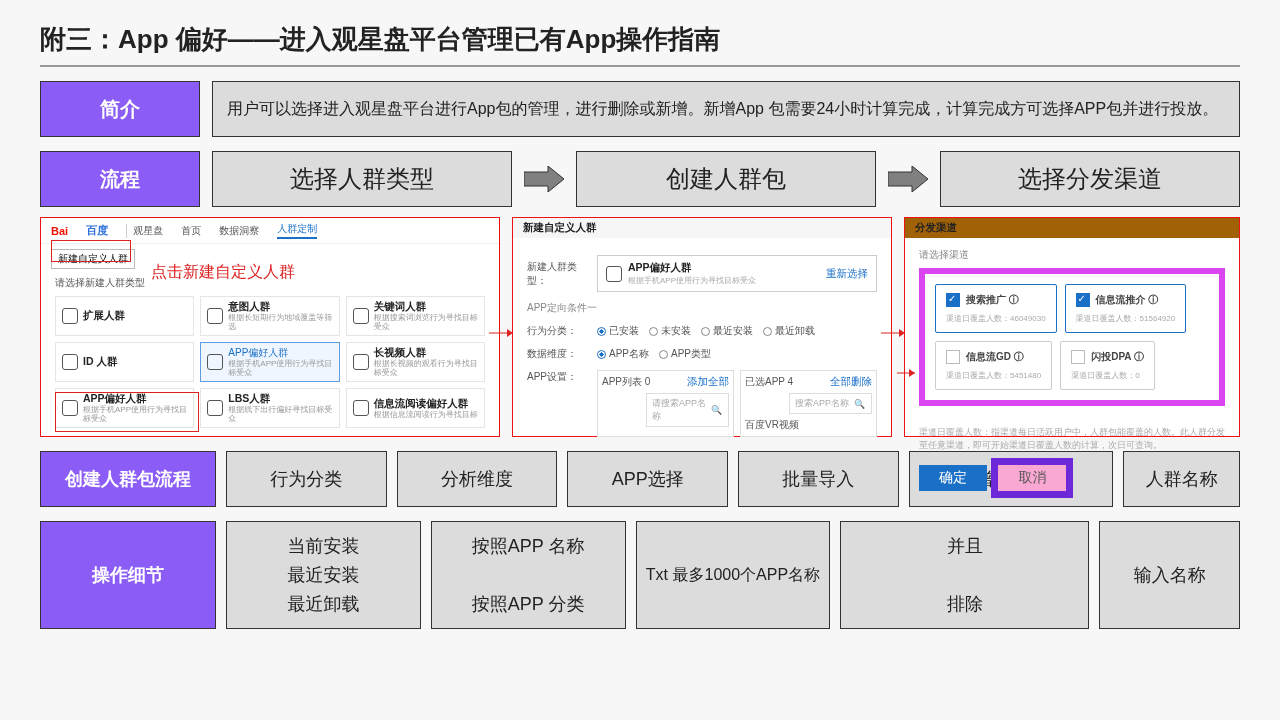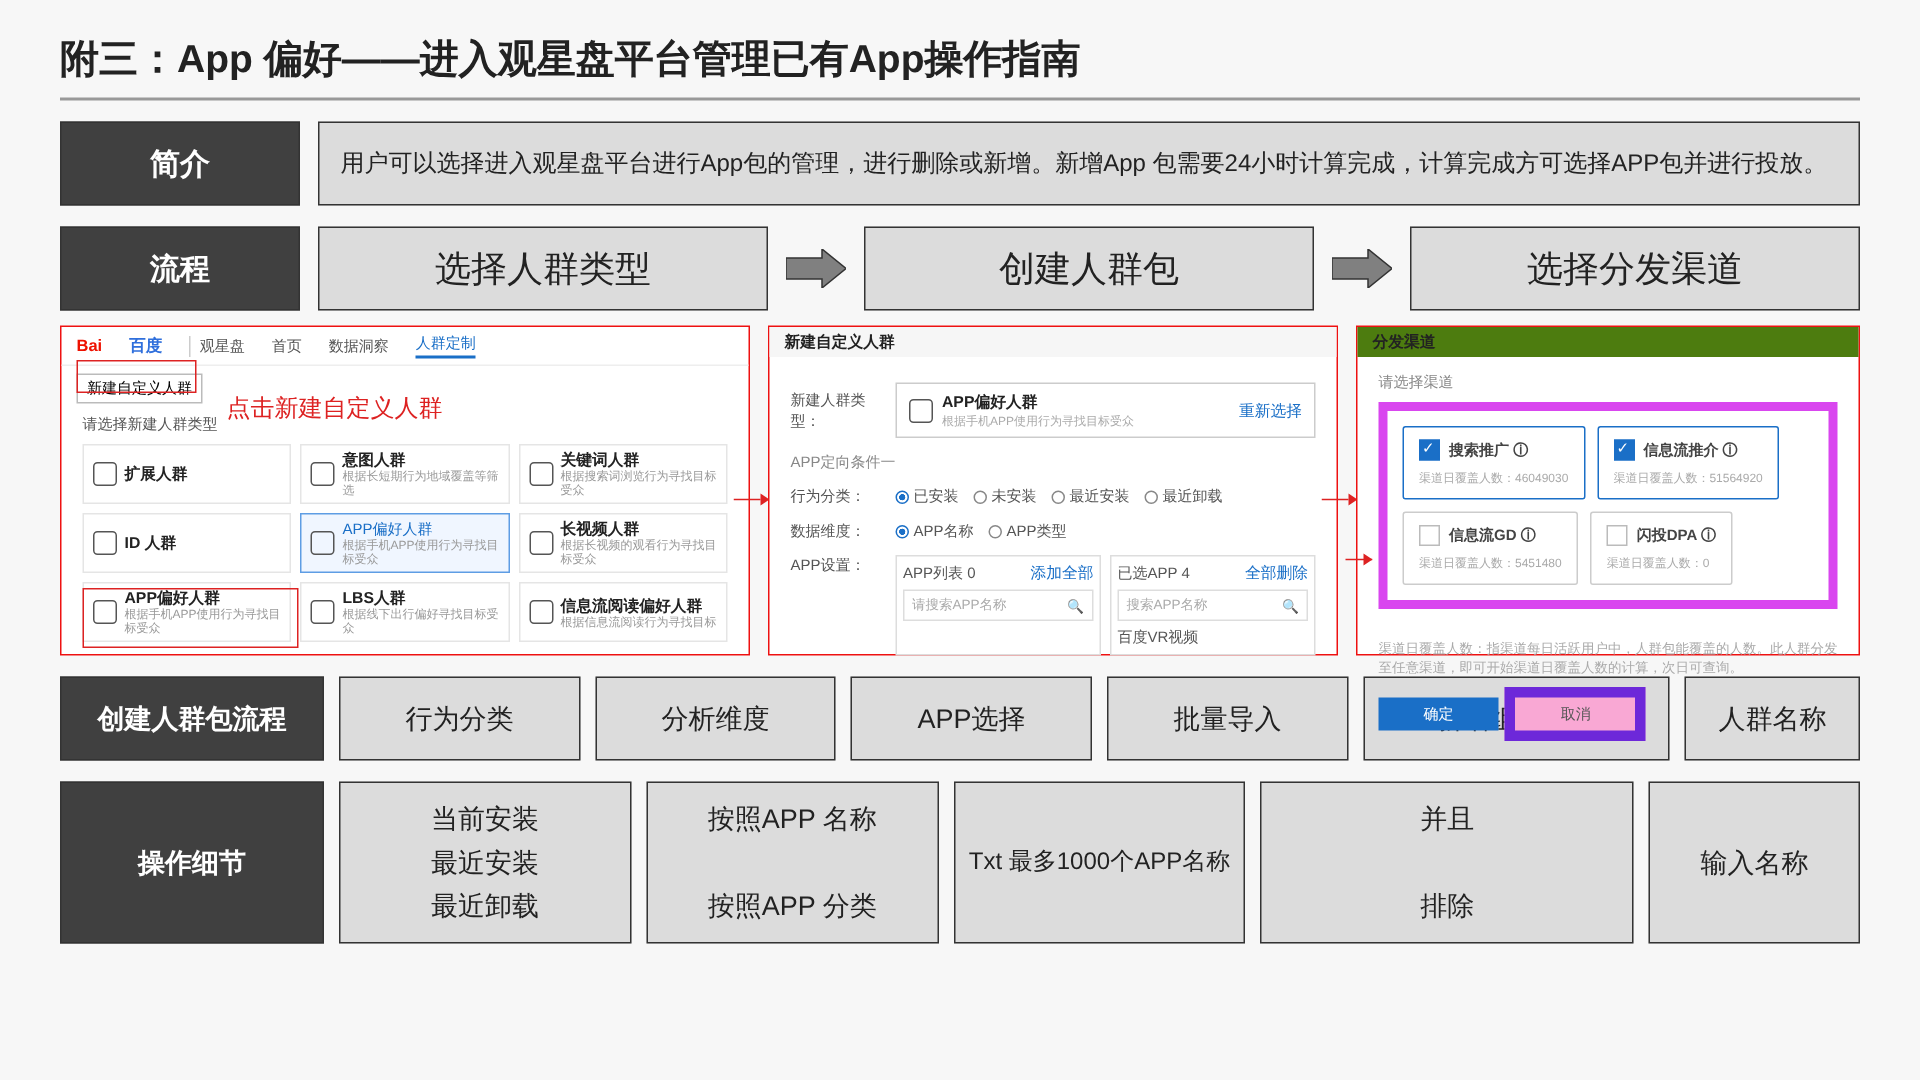--- a/index.html
+++ b/index.html
@@ -8,21 +8,21 @@
     font-family: "Microsoft YaHei", Arial, sans-serif;
     background: #f3f3f3;
     position: relative;
     overflow: hidden;
   }
   .bg-pattern { position:absolute; inset:0; background:#f7f7f7; }
   .content { position:relative; padding: 22px 40px 0 40px; }
   .title { font-size: 26px; font-weight: 700; color:#222; border-bottom:2px solid #999; padding-bottom:8px; }
   .row { display:flex; gap:12px; margin-top:14px; align-items:stretch; }
   .blue-box {
-    background:#404040; color:#fff; font-weight:600; font-size:20px;
+    background:#8b5cf6; color:#fff; font-weight:600; font-size:20px;
     display:flex; align-items:center; justify-content:center;
     border:1px solid #333; min-height:56px; flex:0 0 160px;
   }
   .gray-box {
     background:#dcdcdc; border:1px solid #333; flex:1;
     padding:10px 14px; font-size:16px; color:#222; display:flex; align-items:center;
   }
   .gray-box.center { justify-content:center; font-size:24px; }
   .arrow {
     flex:0 0 40px; display:flex; align-items:center; justify-content:center;
@@ -53,30 +53,30 @@
   .s1-cell .sub { font-size:8px; color:#999; line-height:1.1; }
   .s1-highlight { border:1.5px solid #5e9de4; background:#f0f6ff; }
   .s1-highlight .ttl { color:#1a6fc7; font-size:10px; }
   
   .s2-body { padding:8px 14px; }
   .s2-row { display:flex; gap:10px; font-size:10px; color:#555; margin:9px 0; align-items:center; }
   .s2-label { flex:0 0 60px; }
   .s2-box { border:1px solid #ccc; padding:5px 8px; flex:1; display:flex; gap:6px; align-items:center; }
   .radio { width:9px; height:9px; border:1px solid #888; border-radius:50%; display:inline-block; margin-right:3px; vertical-align:middle;}
   .radio.on { border-color:#1a6fc7; background:radial-gradient(circle,#1a6fc7 40%,transparent 45%); }
-  .s2-search { border:1px solid #ddd; padding:3px 5px; font-size:9px; color:#aaa; }
+  .s2-search { border:1px solid #ddd; padding:3px 5px; font-size:9px; color:#aaa;margin-left:44px; }
   
   .s3-body { padding:10px 14px; }
   .s3-card { border:1px solid #ccc; display:inline-flex; padding:8px 10px; gap:6px; font-size:10px; color:#444; align-items:flex-start; margin:4px; flex-direction:column; border-radius:2px; position:relative;}
   .s3-card.on { border-color:#1a6fc7; }
   .chk { width:14px; height:14px; border:1px solid #1a6fc7; background:#1a6fc7; position:relative; }
   .chk.off { background:#fff; border-color:#bbb; }
   .chk::after { content:"✓"; color:#fff; font-size:10px; position:absolute; left:1px; top:-1px; }
   .s3-note { font-size:9px; color:#aaa; margin-top:20px; }
-  .s3-btn { background:#1a6fc7; color:#fff; font-size:10px; padding:4px 30px; border:none; margin-top:6px; }
+  .s3-btn { background:#1a6fc7; color:#fff; font-size:14px; padding:4px 20px; border:none; margin-top:6px; }
   .s3-btn.alt { background:#f9a8d4; color:#555; border:7px solid #6d28d9; }
   
   .tbl-row { display:flex; gap:10px; margin-top:14px; align-items:stretch; }
   .tbl-row .blue-box { flex:0 0 176px; font-size:18px; }
   .cell {
     background:#dcdcdc; border:1px solid #333; flex:1;
     display:flex; flex-direction:column; align-items:center; justify-content:center;
     font-size:18px; color:#222; padding:10px 6px; text-align:center; line-height:1.6;
     min-height:56px;
   }
@@ -253,21 +253,21 @@
           </div>
         </div>
       </div>
       <svg style="position:absolute; right:-14px; top:110px; width:24px; height:10px;">
           <line x1="0" y1="5" x2="18" y2="5" class="arrow-line"></line>
           <polygon points="18,1 24,5 18,9" fill="#d22"></polygon>
         </svg>
     </div>
 
     <div class="shot shot3">
-      <div class="mini-bold" style="background:#4d7c0f;padding:3px 10px">分发渠道</div>
+      <div class="mini-bold" style="background:#a16207;padding:3px 10px">分发渠道</div>
       <div class="s3-body">
         <div class="mini" style="color:#888;margin-bottom:6px">请选择渠道</div>
         <div style="border:6px solid #d946ef; padding:6px;">
           <div id="s3cards" style="display:flex;flex-wrap:wrap">
               <div class="s3-card on">
                 <div style="display:flex;gap:6px;align-items:center">
                   <span class="chk"></span>
                   <span style="font-weight:600">搜索推广 ⓘ</span>
                 </div>
                 <div style="font-size:8px;color:#aaa">渠道日覆盖人数：46049030</div>

